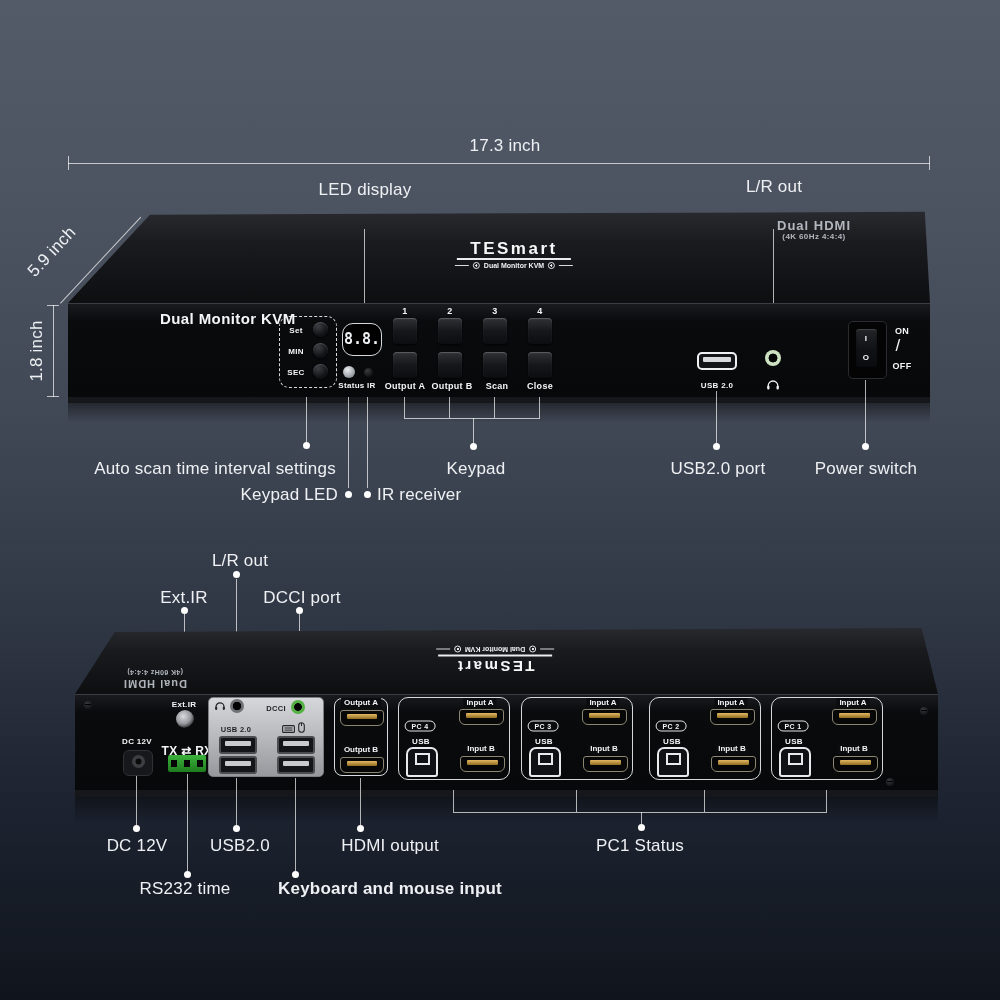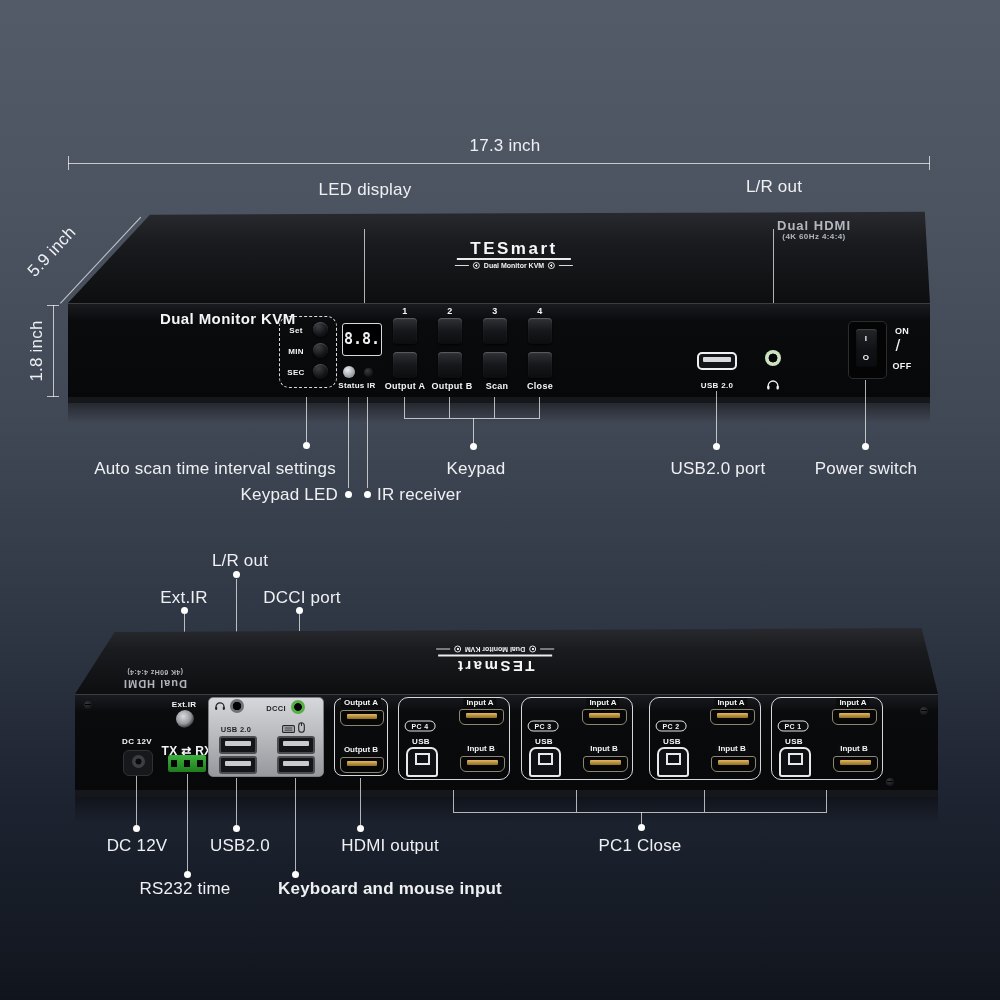--- a/index.html
+++ b/index.html
@@ -26,21 +26,21 @@
   .basestrip{position:absolute;background:#16171b;}
   .under-shadow{position:absolute;background:linear-gradient(180deg,rgba(0,0,0,.45),rgba(0,0,0,0));}
   
   .btn-sq{position:absolute;width:24px;height:26px;border-radius:4px;
     background:linear-gradient(180deg,#303237 0%,#16171a 50%,#0c0d0f 100%);
     box-shadow:inset 0 1px 1px rgba(255,255,255,.22),0 1px 2px rgba(0,0,0,.8);}
   .btn-round{position:absolute;width:15px;height:15px;border-radius:50%;
     background:radial-gradient(circle at 35% 28%,#3c3e43,#131417 60%,#08090a 100%);
     box-shadow:inset 0 1px 1px rgba(255,255,255,.18),0 1px 2px rgba(0,0,0,.8);}
   .dashedbox{position:absolute;border:1.6px dashed rgba(255,255,255,.85);border-radius:10px;}
-  .led7{position:absolute;background:#000;border:1.5px solid #d6d9dc;border-radius:3px;
+  .led7{position:absolute;background:#000;border:1.5px solid #d6d9dc;border-radius:11px;
     font-family:"DejaVu Sans Mono",monospace;color:#eef2f4;font-weight:bold;text-align:center;}
   .ledlamp{position:absolute;border-radius:50%;background:radial-gradient(circle at 38% 32%,#eceef0,#a6abb1 55%,#70757c 100%);}
   .irlamp{position:absolute;border-radius:50%;background:radial-gradient(circle at 38% 32%,#3a3b3e,#131315 70%);}
   .usba{position:absolute;background:#141518;border:2px solid #eef0f1;border-radius:3px;}
   .usba i{display:block;height:5px;margin:3px 4px 0;background:#d9dadd;border-radius:1px;}
   .usbb{position:absolute;background:#101114;border:2px solid #e9eaec;border-radius:7px 7px 3px 3px;}
   .usbb i{display:block;width:11px;height:8px;margin:4px auto 0;border:2px solid #e9eaec;background:transparent;}
   .hdmi{position:absolute;background:#070708;border:1px solid #8c8672;border-radius:3px 3px 6px 6px;}
   .hdmi i{display:block;height:5px;margin:3px 6px 0;background:linear-gradient(180deg,#e2b863,#8f6c21);border-radius:1px;}
   .jack-green{position:absolute;border-radius:50%;background:radial-gradient(circle,#060606 0 37%,#cde2c1 42% 86%,#585b60 100%);}
@@ -378,16 +378,16 @@
     <div class="dot" style="left:357px;top:825px;"></div>
     <div class="co" style="left:390px;top:836px;">HDMI output</div>
 
     <div class="vl" style="left:453px;top:790px;height:22px;"></div>
     <div class="vl" style="left:576px;top:790px;height:22px;"></div>
     <div class="vl" style="left:704px;top:790px;height:22px;"></div>
     <div class="vl" style="left:826px;top:790px;height:22px;"></div>
     <div class="hl" style="left:453px;top:812px;width:374px;"></div>
     <div class="vl" style="left:641px;top:812px;height:12px;"></div>
     <div class="dot" style="left:638px;top:824px;"></div>
-    <div class="co" style="left:640px;top:836px;">PC1 Close</div>
+    <div class="co" style="left:640px;top:836px;">PC1 Status</div>
   </div>
 
 </div>
 
 </body></html>

